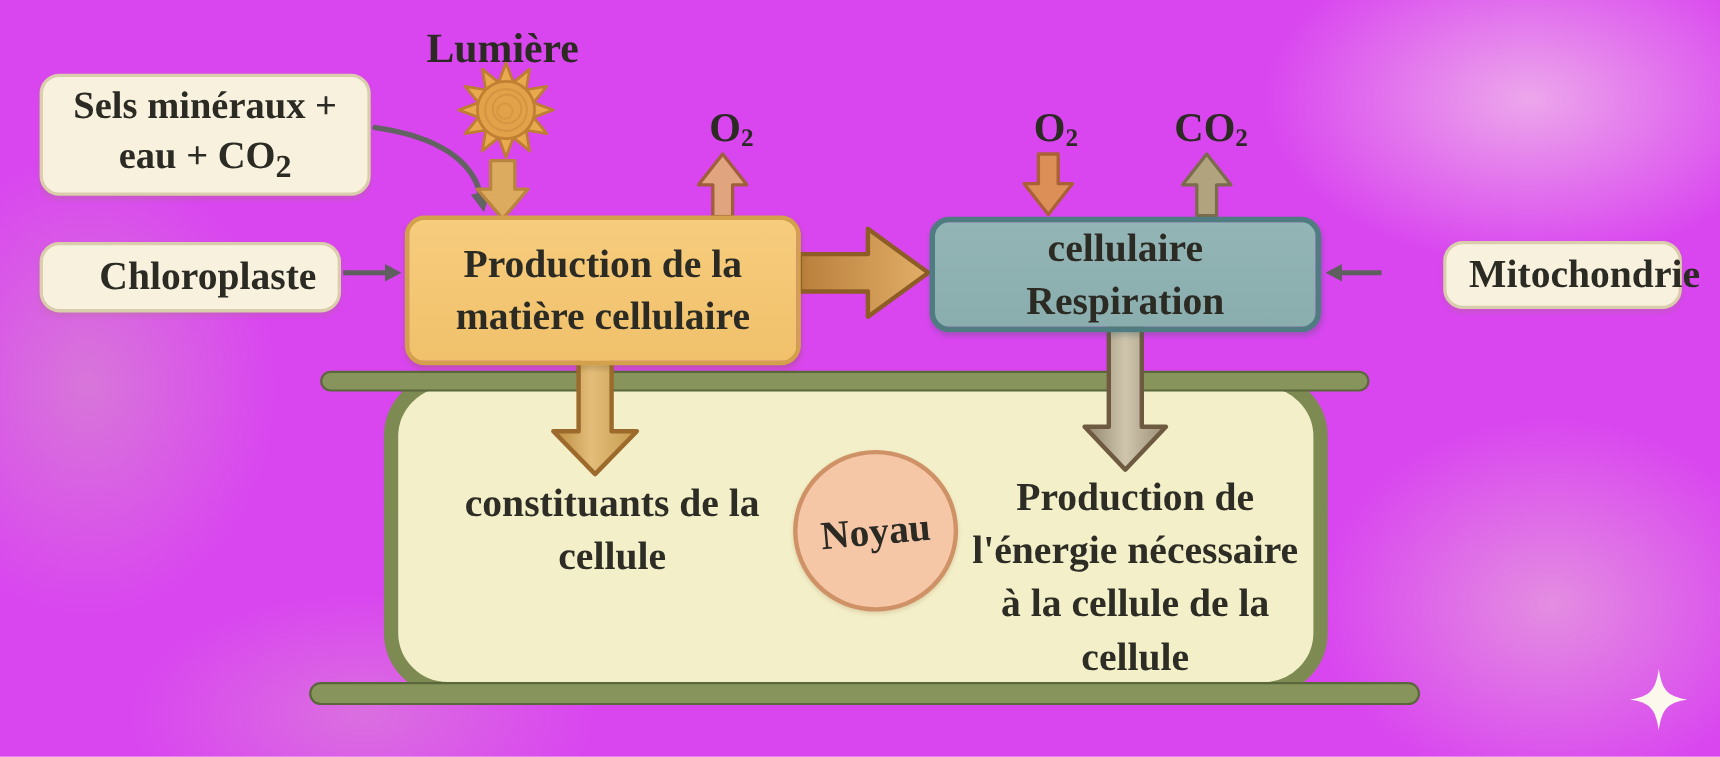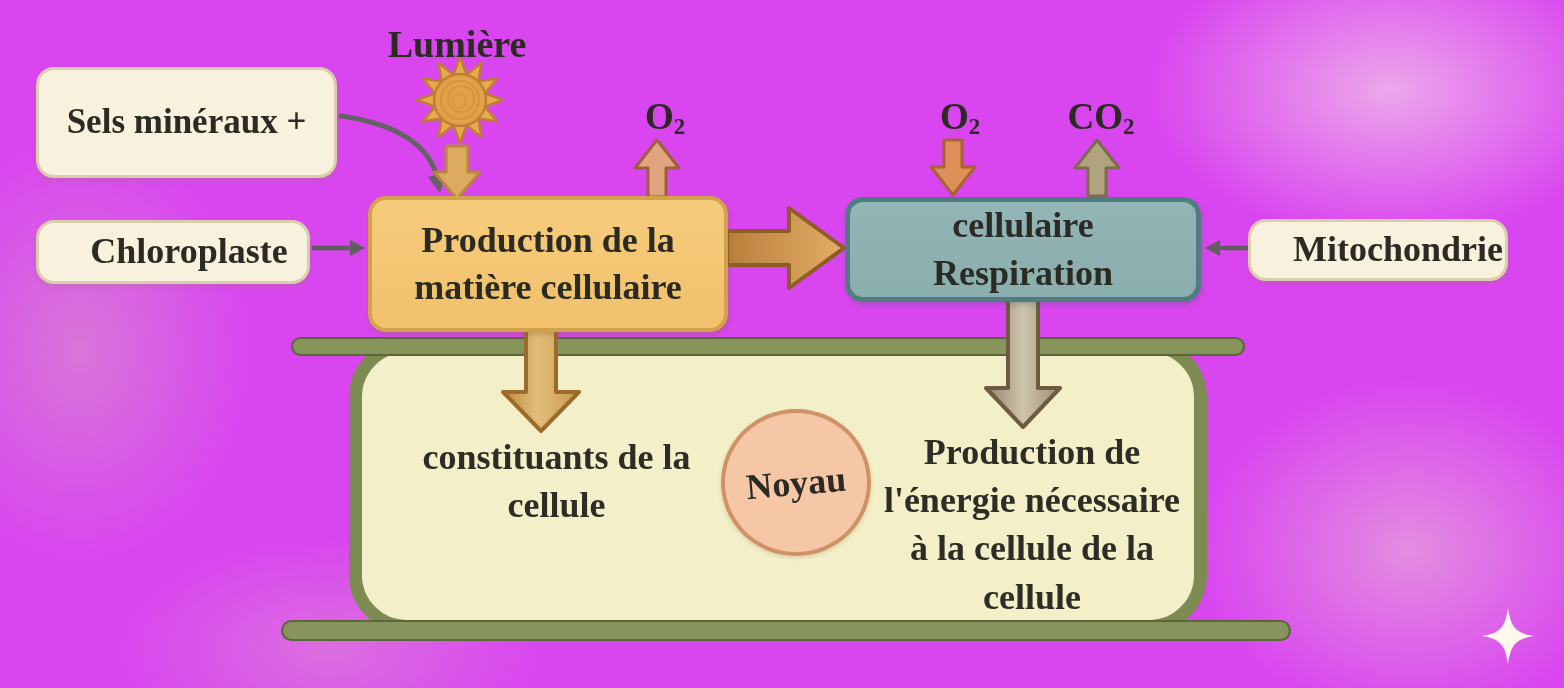--- a/index.html
+++ b/index.html
@@ -40,21 +40,21 @@
   
   .tag-box{
     position:absolute;box-sizing:border-box;z-index:3;
     background:#f8f1de;border:3px solid #d9cdab;border-radius:18px;
     display:flex;flex-direction:column;align-items:center;justify-content:center;
     font-weight:bold;font-size:36px;line-height:1.32;text-align:center;
     box-shadow:0 3px 4px rgba(150,128,90,.22);
   }
   .sels-box{left:36px;top:67px;width:301px;height:111px;font-size:35px;}
   .chloro-box{left:36px;top:220px;width:274px;height:64px;padding-left:32px;}
-  .mito-box{left:1248px;top:219px;width:260px;height:62px;padding-left:40px;}
+  .mito-box{left:1312px;top:219px;width:217px;height:62px;padding-left:40px;}
 
   .proc-box{
     position:absolute;box-sizing:border-box;z-index:3;
     display:flex;flex-direction:column;align-items:center;justify-content:center;
     font-weight:bold;font-size:36px;line-height:1.31;text-align:center;
     border-radius:18px;
   }
   .prod-box{
     left:368px;top:196px;width:360px;height:136px;
     background:linear-gradient(180deg,#f6cc7d,#f1c16b);
@@ -164,20 +164,21 @@
     <path d="M 1008,298 L 1008,388 L 986,388 L 1023,427 L 1060,388 L 1038,388 L 1038,298 Z" fill="url(#gradTan)" stroke="#6d5a40" stroke-width="4" stroke-linejoin="round"></path>
 
     <path d="M 1508,608 C 1511,628 1516,633 1534,636 C 1516,639 1511,644 1508,664
              C 1505,644 1500,639 1482,636 C 1500,633 1505,628 1508,608 Z" fill="#fdf8ec"></path>
   </svg>
 
   <div class="free-text lumiere">Lumière</div>
 
   <div class="tag-box sels-box">
     <div>Sels minéraux +</div>
+    <div><span>eau + CO</span><sub class="mol-sub">2</sub></div>
   </div>
 
   <div class="tag-box chloro-box">
     <div>Chloroplaste</div>
   </div>
 
   <div class="proc-box prod-box">
     <div>Production de la</div>
     <div>matière cellulaire</div>
   </div>

